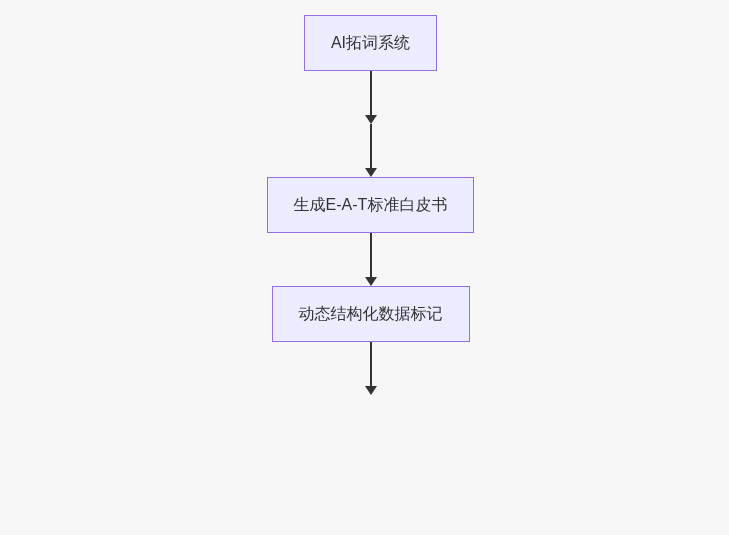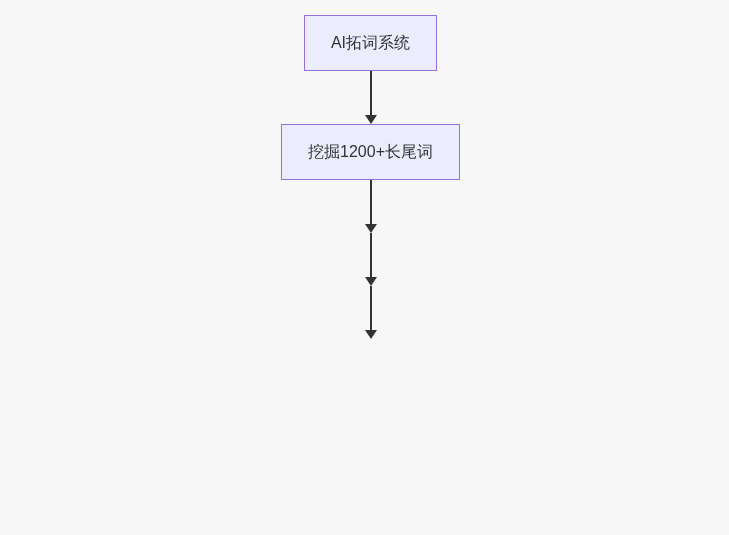--- a/index.html
+++ b/index.html
@@ -69,33 +69,34 @@
 <div class="canvas">
   <div class="flow">
 
     <div class="node">AI拓词系统</div>
 
     <div class="arrow">
       <span class="stem"></span>
       <span class="head"></span>
     </div>
 
-    <div class="node">挖掘1200+长尾词</div>
 
     <div class="arrow">
       <span class="stem"></span>
       <span class="head"></span>
     </div>
 
+    <div class="node">生成E-A-T标准白皮书</div>
 
     <div class="arrow">
       <span class="stem"></span>
       <span class="head"></span>
     </div>
 
+    <div class="node">动态结构化数据标记</div>
 
     <div class="arrow">
       <span class="stem"></span>
       <span class="head"></span>
     </div>
 
 
   </div>
 </div>
 

